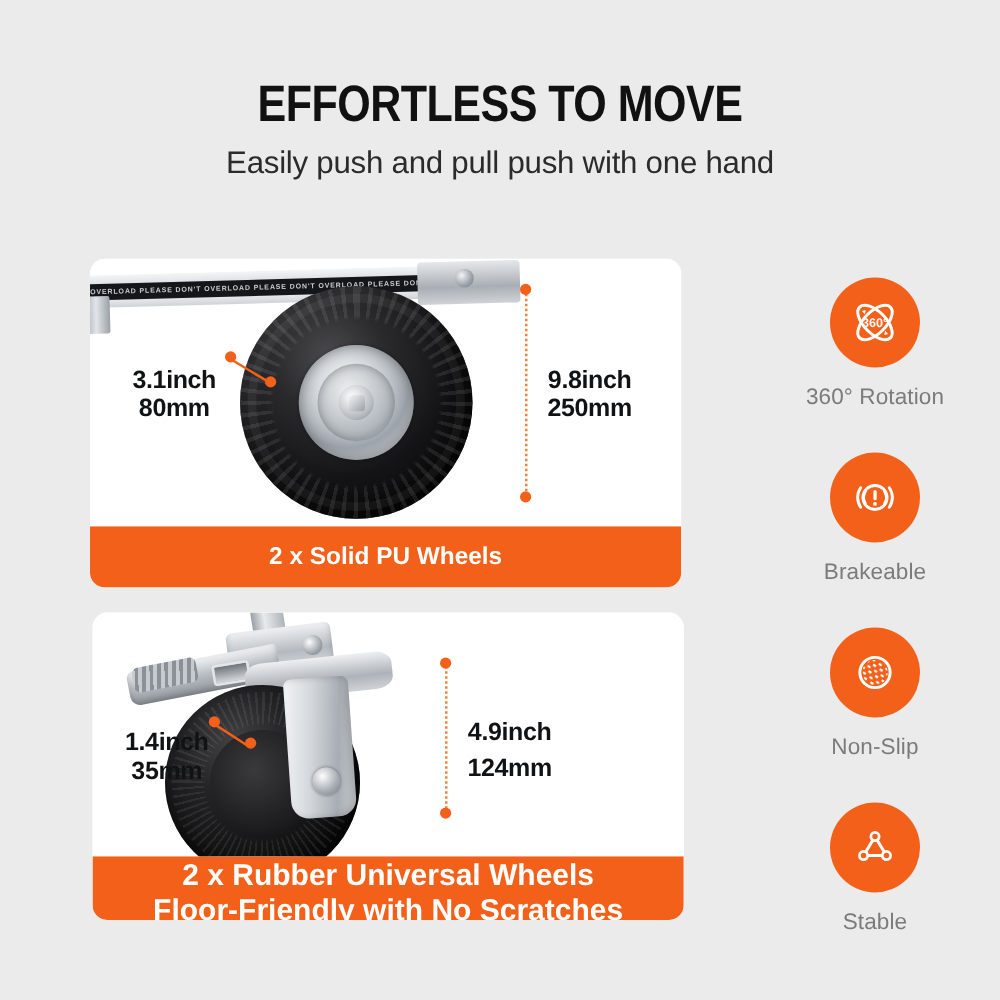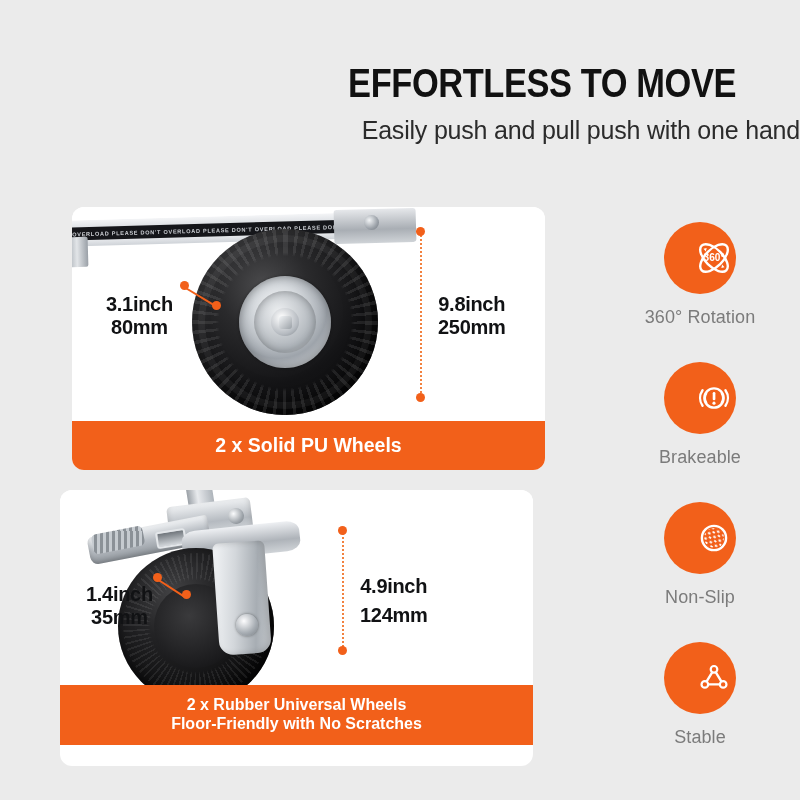--- a/index.html
+++ b/index.html
@@ -5,21 +5,21 @@
   * { box-sizing: border-box; margin: 0; padding: 0; }
   html, body {
     width: 800px; height: 800px;
     background: #ebebeb;
     font-family: "Liberation Sans", sans-serif;
     overflow: hidden;
   }
   .page { position: relative; width: 800px; height: 800px; background: #ebebeb; }
 
   
-  .header { position: absolute; left: 0; top: 62px; width: 800px; text-align: right; }
+  .header { position: absolute; left: 0; top: 62px; width: 800px; text-align: center; }
   .title {
     font-family: "Liberation Sans", sans-serif;
     font-weight: 700;
     font-size: 41px;
     letter-spacing: -0.5px;
     color: #111111;
     transform: scaleX(0.84);
     transform-origin: center;
     line-height: 1.05;
   }
@@ -33,39 +33,39 @@
 
   
   .card {
     position: absolute;
     background: #ffffff;
     border-radius: 12px;
     overflow: hidden;
     box-shadow: 0 0 0 0 rgba(0,0,0,0);
   }
   #card-1 { left: 72px; top: 207px; width: 473px; height: 263px; }
-  #card-2 { left: 60px; top: 490px; width: 473px; height: 276px; }
+  #card-2 { left: 74px; top: 490px; width: 473px; height: 246px; }
 
   .card-photo { position: relative; width: 100%; background: #ffffff; overflow: hidden; }
   #card-1 .card-photo { height: 214px; }
   #card-2 .card-photo { height: 195px; }
 
   .card-footer {
     width: 100%;
     background: #f2601a;
     color: #ffffff;
     font-weight: 700;
     display: flex;
     flex-direction: column;
     align-items: center;
     justify-content: center;
     line-height: 1.18;
   }
   #card-1 .card-footer { height: 49px; font-size: 19.5px; }
-  #card-2 .card-footer { height: 60px; font-size: 16px; }
+  #card-2 .card-footer { height: 60px; font-size: 24px; }
 
   
   .rail {
     position: absolute; left: -6px; top: 8px; width: 330px; height: 27px;
     background: linear-gradient(180deg,#f4f5f7 0%,#dfe2e6 28%,#b9bec4 52%,#e9ebee 74%,#cfd3d8 100%);
     transform: rotate(-1.6deg);
     border-top: 1px solid #ffffff;
   }
   .rail-strip {
     position: absolute; left: 0; top: 7px; width: 100%; height: 13px;
@@ -224,21 +224,21 @@
   .leader {
     position: absolute; height: 2px; background: #f2601a; transform-origin: left center;
   }
 
   
   .features { position: absolute; left: 612px; top: 222px; width: 176px; }
   .feature { position: relative; width: 176px; height: 140px; text-align: center; }
   .f-circle {
     position: relative; width: 72px; height: 72px; margin: 0 auto;
     border-radius: 50%; background: #f2601a;
-    display: flex; align-items: center; justify-content: flex-end;
+    display: flex; align-items: center; justify-content: center;
   }
   .f-label {
     margin-top: 13px; font-size: 18px; color: #7b7b7b;
     letter-spacing: 0.1px;
   }
   .f-circle svg { display: block; }
 </style>
 </head>
 <body>
 

